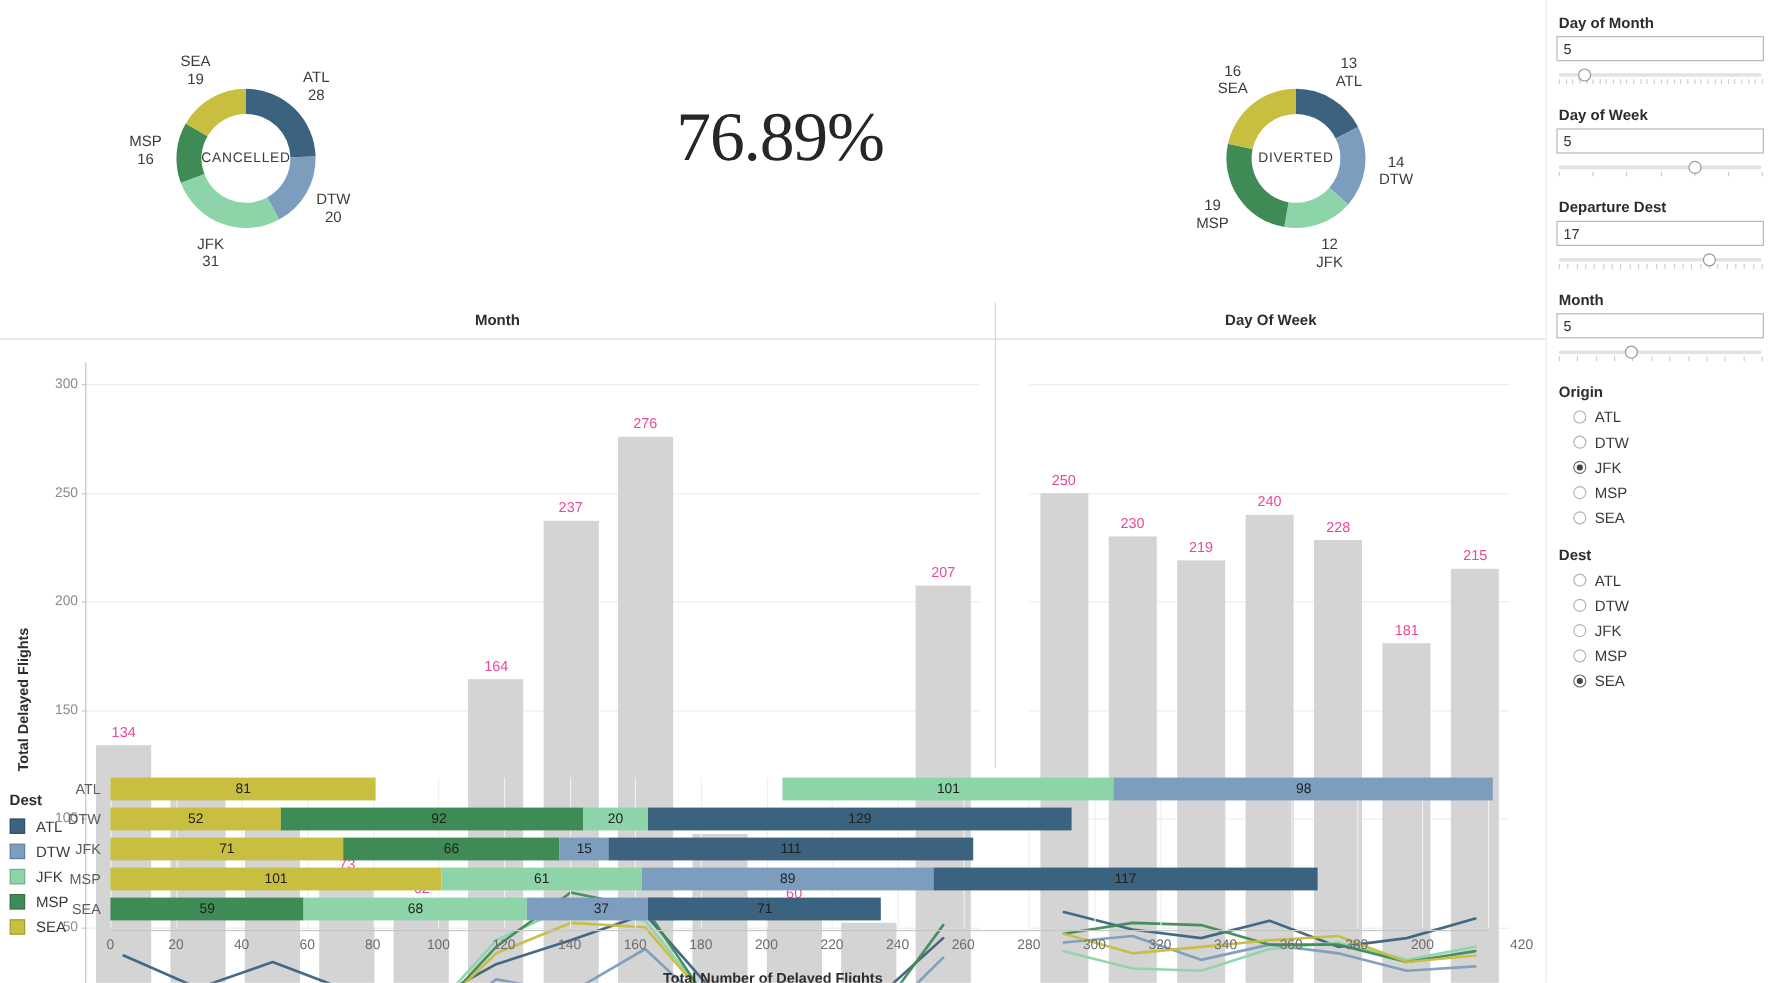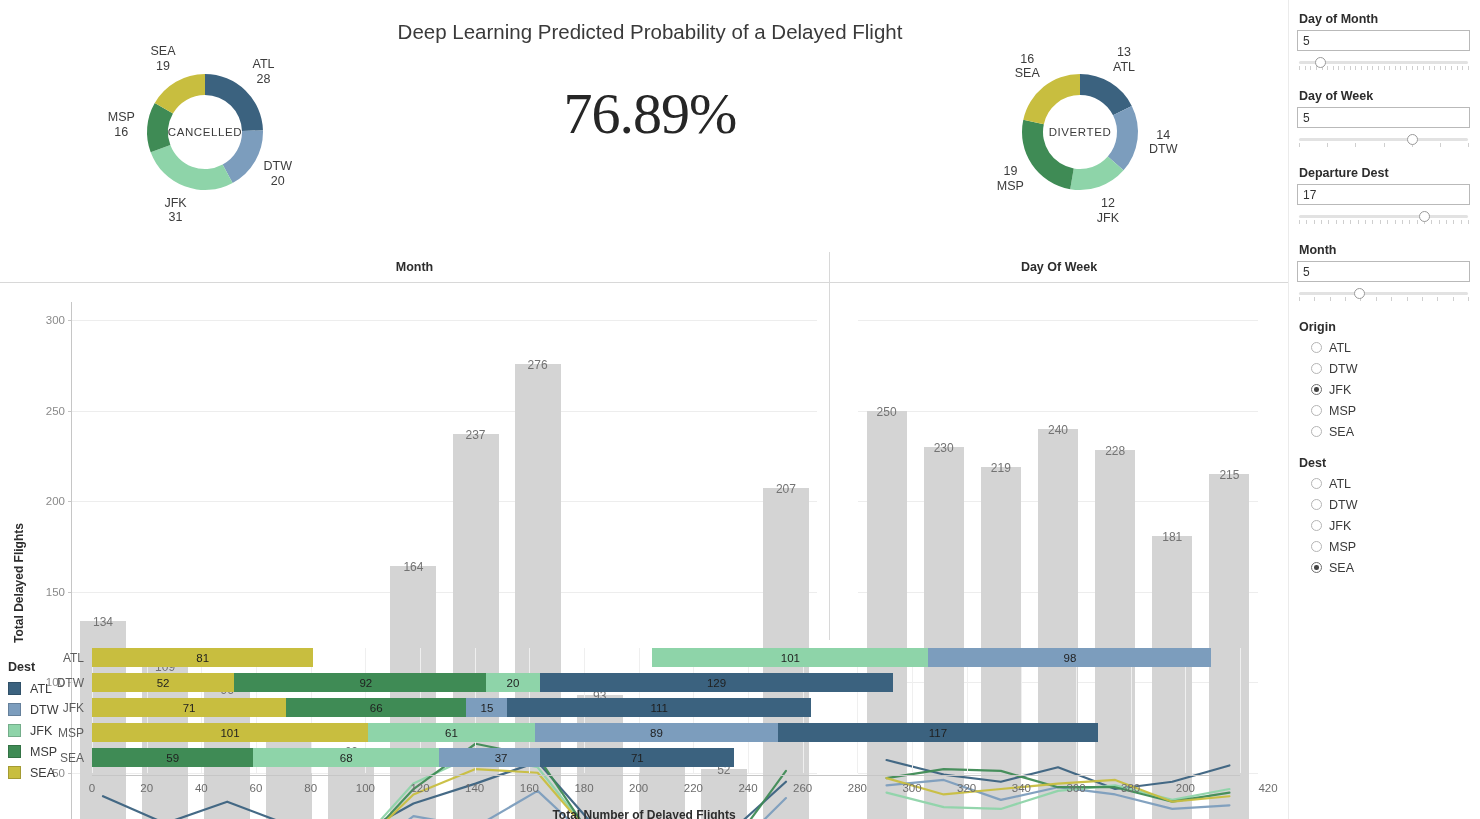--- a/index.html
+++ b/index.html
@@ -108,21 +108,21 @@
     font-size: 11.5px; color: #8a8a8a; white-space: nowrap;
   }
   .ytick::after {
     content:""; position:absolute; left:100%; top:50%; width:4px; height:1px;
     background:#c6c6c6; margin-left:3px;
   }
   .yaxis-line { position: absolute; top: 0; bottom: 0; width: 1px; background: #c6c6c6; }
   .bar { position: absolute; bottom: 0; background: #d4d4d4; }
   .bar-label {
     position: absolute; transform: translateX(-50%);
-    font-size: 12px; color: #737373; white-space: nowrap; margin-top: 12px;
+    font-size: 12px; color: #ec4899; white-space: nowrap;
   }
   .yaxis-title {
     position: absolute; font-size: 12px; font-weight: bold; color: #2d2d2d;
     transform-origin: 0 0; transform: rotate(-90deg); white-space: nowrap;
   }
   .line-svg { position: absolute; left: 0; top: 0; overflow: visible; }
 
   
   #bottom { position: absolute; left: 0; top: 640px; width: 1288px; height: 179px; }
   .sb-row { position: absolute; height: 19px; }
@@ -205,21 +205,20 @@
       <div class="dlabel" style="left: 80.4052px; top: 157.038px; transform: translate(-50%, -50%);">
         <b>19</b>
         <b>MSP</b>
       </div>
       <div class="dlabel" style="left: 97.2295px; top: 44.645px; transform: translate(-50%, -50%);">
         <b>16</b>
         <b>SEA</b>
       </div>
     </div>
 
-  <div id="headline">Deep Learning Predicted Probability of a Delayed Flight</div>
   <div id="kpi">76.89%</div>
 </div>
 
 <div id="mid">
   <div class="panel" id="panel-month">
     <div class="panel-title">Month</div>
     <div class="panel-hdr-rule"></div>
     <div class="plot" id="plot-month" style="left: 72px; top: 50px; width: 745px; height: 561.25px;">
         <div class="gridline" style="top: 470.726px;"></div>
         <div class="ytick" style="top: 470.726px;">50</div>
@@ -325,21 +324,21 @@
       <div class="sb-grid" style="left: 874.667px; height: 125px;"></div>
       <div class="sb-grid" style="left: 929.333px; height: 125px;"></div>
       <div class="sb-grid" style="left: 984px; height: 125px;"></div>
       <div class="sb-grid" style="left: 1038.67px; height: 125px;"></div>
       <div class="sb-grid" style="left: 1093.33px; height: 125px;"></div>
       <div class="sb-grid" style="left: 1148px; height: 125px;"></div>
       <div class="sb-row" style="top: 0px; left: 0px; width: 1148px;">
         <div class="sb-rowlabel">ATL</div>
         <div class="sb-seg" style="left: 0px; width: 221.4px; background: rgb(200, 190, 63);">81</div>
         <div class="sb-seg" style="left: 560.333px; width: 276.067px; background: rgb(142, 212, 169);">101</div>
-        <div class="sb-seg" style="left: 836.4px; width: 283px; background: rgb(124, 157, 189);">98</div>
+        <div class="sb-seg" style="left: 836.4px; width: 316px; background: rgb(124, 157, 189);">98</div>
       </div>
       <div class="sb-row" style="top: 25px; left: 0px; width: 1148px;">
         <div class="sb-rowlabel">DTW</div>
         <div class="sb-seg" style="left: 0px; width: 142.133px; background: rgb(200, 190, 63);">52</div>
         <div class="sb-seg" style="left: 142.133px; width: 251.467px; background: rgb(63, 139, 85); padding-left: 12px;">92</div>
         <div class="sb-seg" style="left: 393.6px; width: 54.6667px; background: rgb(142, 212, 169);">20</div>
         <div class="sb-seg" style="left: 448.267px; width: 352.6px; background: rgb(59, 98, 127);">129</div>
       </div>
       <div class="sb-row" style="top: 50px; left: 0px; width: 1148px;">
         <div class="sb-rowlabel">JFK</div>

